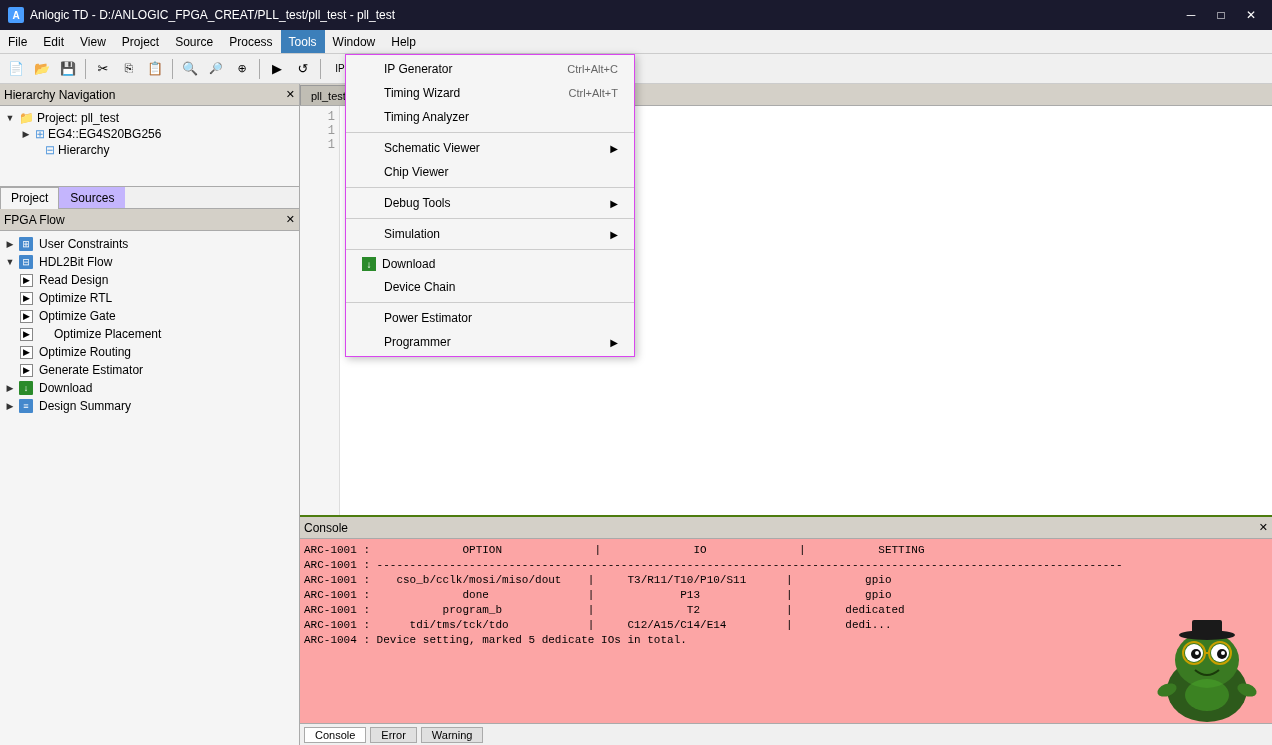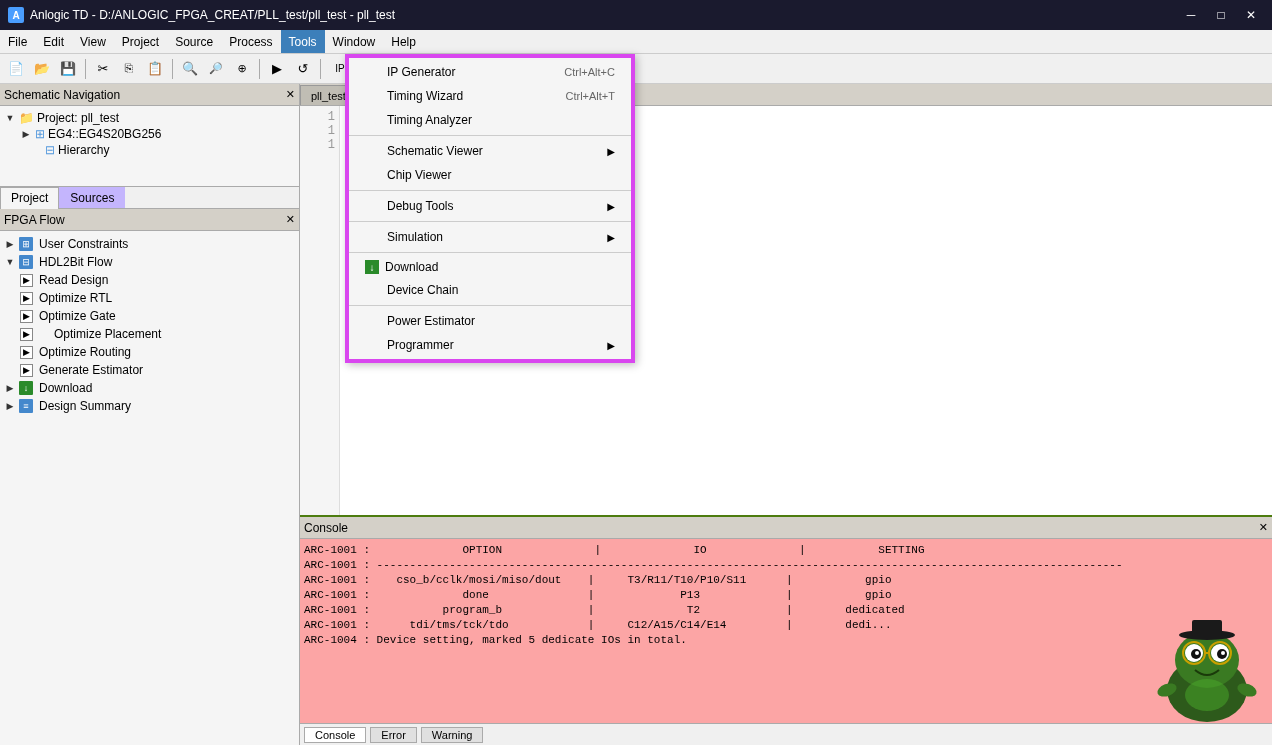--- a/index.html
+++ b/index.html
@@ -296,21 +296,21 @@
     .console-tab.active {
       background: #fff;
     }
 
     
     #tools-menu {
       position: fixed;
       top: 54px;
       left: 345px;
       background: #f5f5f5;
-      border: 4px solid #d946ef;
+      border: 1px solid #d946ef;
       box-shadow: 2px 2px 8px rgba(0,0,0,0.25);
       z-index: 1000;
       width: 290px;
       padding: 2px 0;
     }
     .dropdown-item {
       display: flex;
       align-items: center;
       padding: 4px 16px;
       cursor: pointer;
@@ -427,21 +427,21 @@
   <div class="toolbar-sep"></div>
   <button class="toolbar-btn" style="font-size:10px;width:28px">IP</button>
 </div>
 
 <div id="main">
 
   <div id="left-panel">
 
     <div id="hierarchy-nav">
       <div id="hierarchy-nav-header">
-        <span>Schematic Navigation</span>
+        <span>Hierarchy Navigation</span>
         <button style="background:none;border:none;cursor:pointer;font-size:11px;">✕</button>
       </div>
       <div id="hierarchy-nav-content">
         <div class="tree-item">
           <span class="tree-icon expand-arrow">▼</span>
           <span class="folder-icon">📁</span>
           <span>Project: pll_test</span>
         </div>
         <div class="tree-item" style="padding-left:20px">
           <span class="tree-icon expand-arrow">▶</span>

